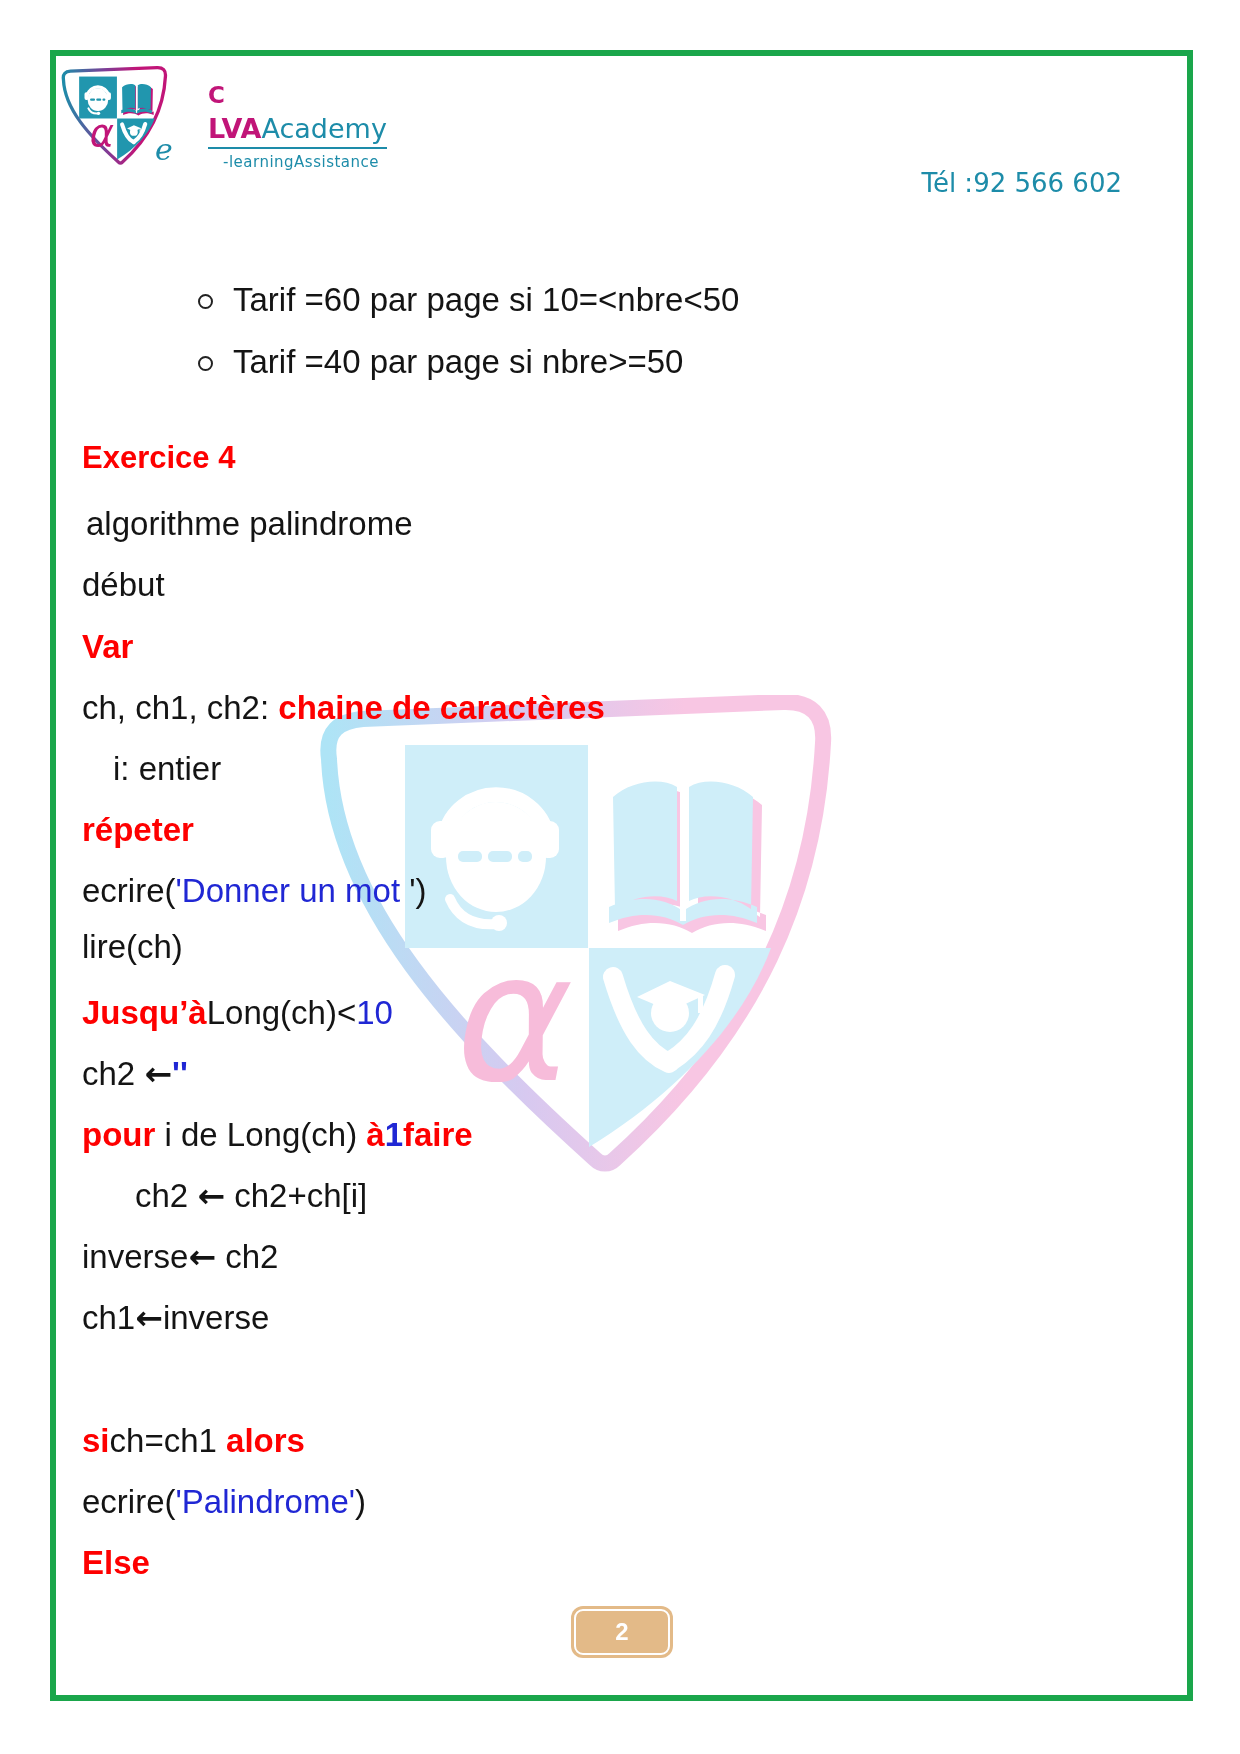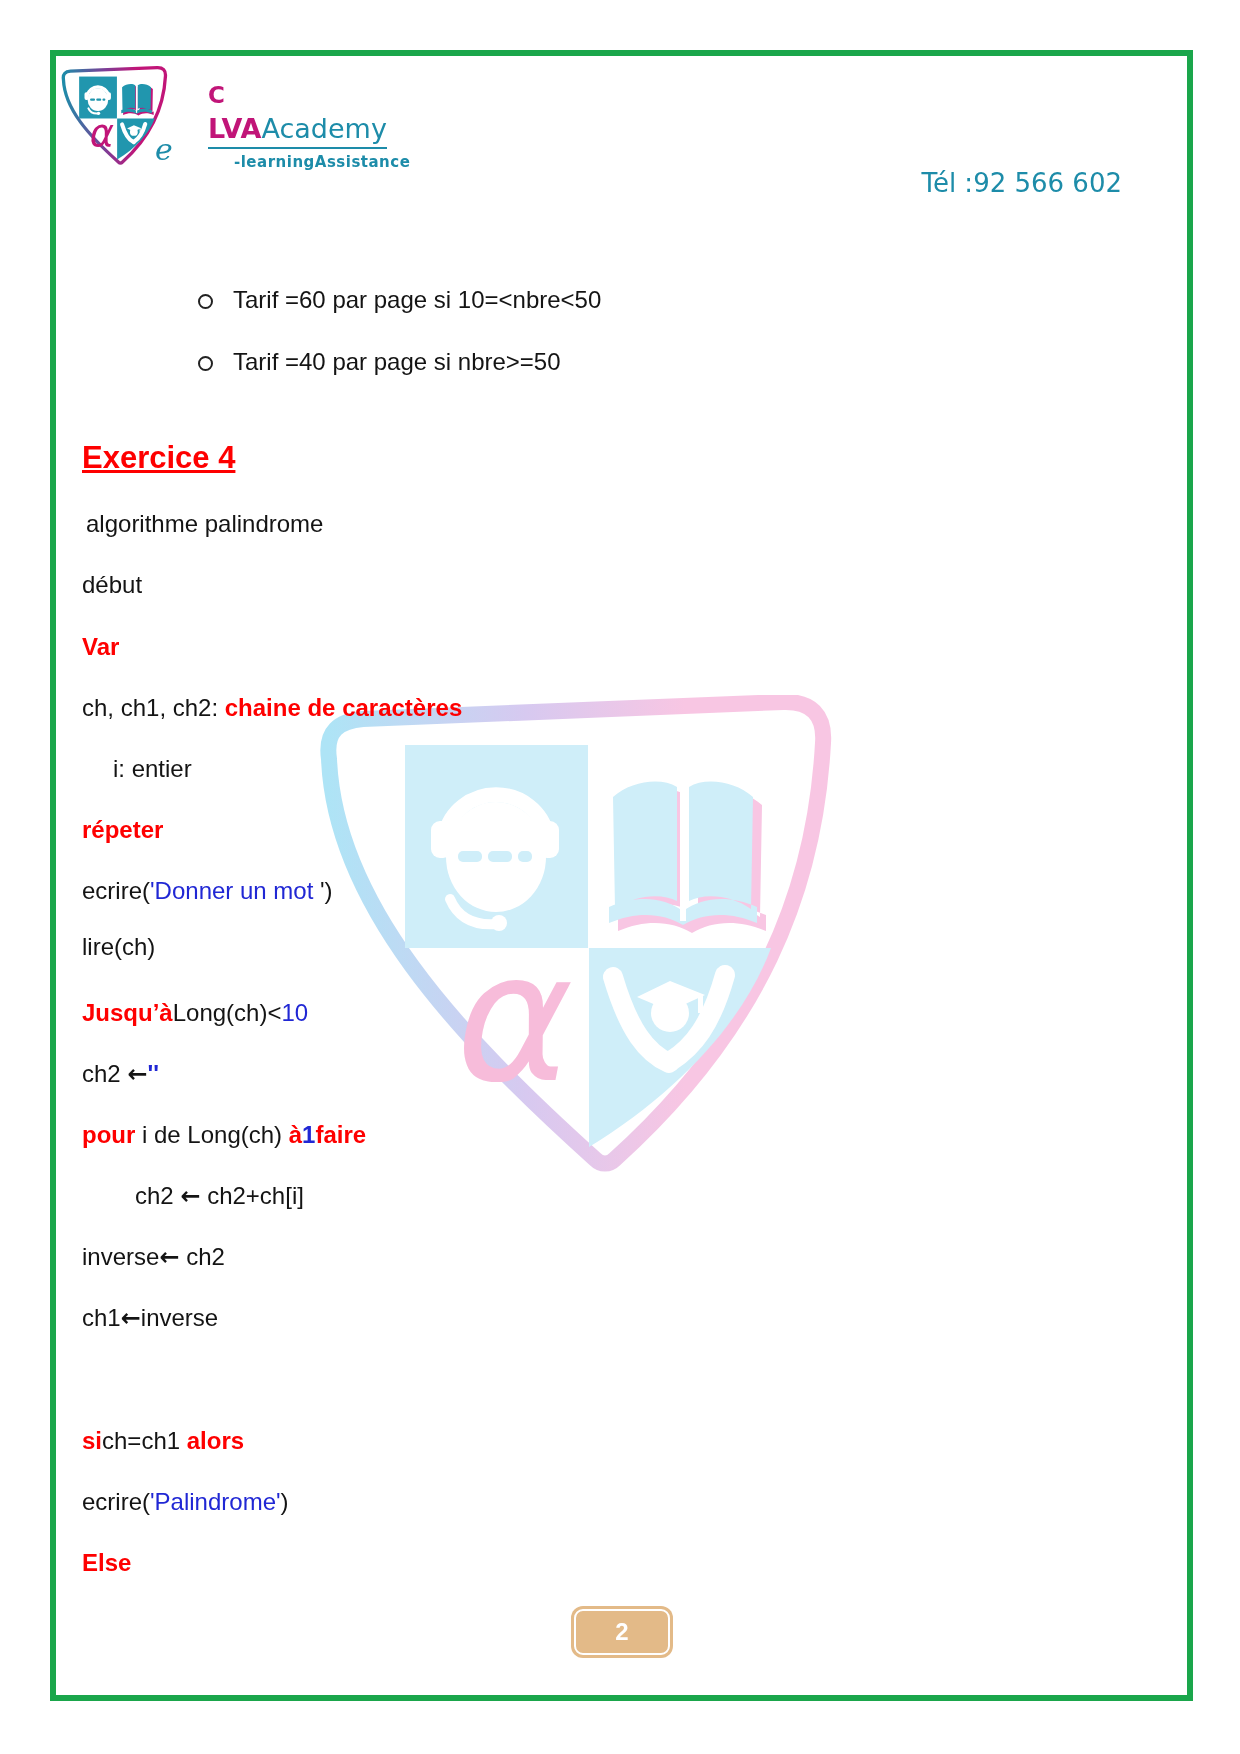--- a/index.html
+++ b/index.html
@@ -15,32 +15,32 @@
   .logo svg,.watermark svg{width:100%;height:100%;display:block;}
   .logo-e{
     position:absolute;left:155px;top:132px;z-index:3;
     font-family:"DejaVu Serif", serif;font-style:italic;font-size:30px;color:var(--teal);
   }
   .brand{position:absolute;left:208px;top:82px;z-index:3;font-family:"DejaVu Sans", sans-serif;}
   .brand-c{font-size:23px;font-weight:bold;color:var(--magenta);margin-bottom:5px;}
   .brand-name{font-size:27px;display:inline-block;border-bottom:2px solid var(--teal);padding-bottom:3px;}
   .brand-lva{color:var(--magenta);font-weight:bold;}
   .brand-academy{color:var(--teal);}
-  .brand-tag{font-size:15px;color:var(--teal);margin-top:4px;margin-left:26px;letter-spacing:.5px;font-weight:bold;}
+  .brand-tag{font-size:15px;color:var(--teal);margin-top:4px;margin-left:15px;letter-spacing:.5px;}
   .contact{
     position:absolute;right:118px;top:168px;text-align:right;z-index:3;
     font-family:"DejaVu Sans", sans-serif;font-size:26px;line-height:31px;color:var(--teal);
   }
   .watermark{position:absolute;left:293px;top:695px;width:552px;height:482px;z-index:0;}
   .heading{
     position:absolute;left:82px;top:440px;z-index:2;
-    font-size:31px;font-weight:bold;color:var(--red);text-decoration:underline;
+    font-size:31px;font-weight:bold;color:var(--red);
   }
   .line{
-    position:absolute;font-size:24px;line-height:34px;white-space:pre;
+    position:absolute;font-size:33px;line-height:34px;white-space:pre;
     color:var(--ink);z-index:2;
   }
   .seg-r{color:var(--red);font-weight:bold;}
   .seg-b{color:var(--blue);}
   .seg-bb{color:var(--blue);font-weight:bold;}
   .seg-a{font-weight:bold;font-family:"DejaVu Sans", sans-serif;}
   .bullet{
     position:absolute;left:-35px;top:11px;width:11px;height:11px;
     border:2px solid #222;border-radius:50%;
   }

